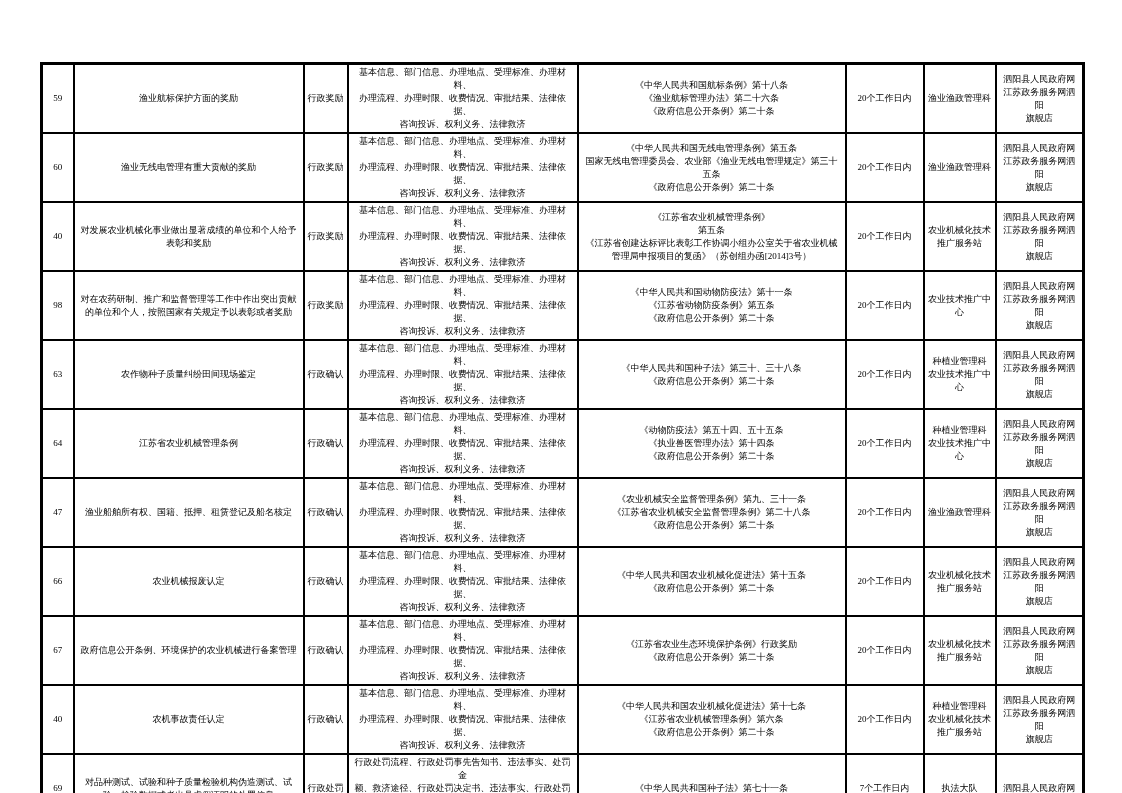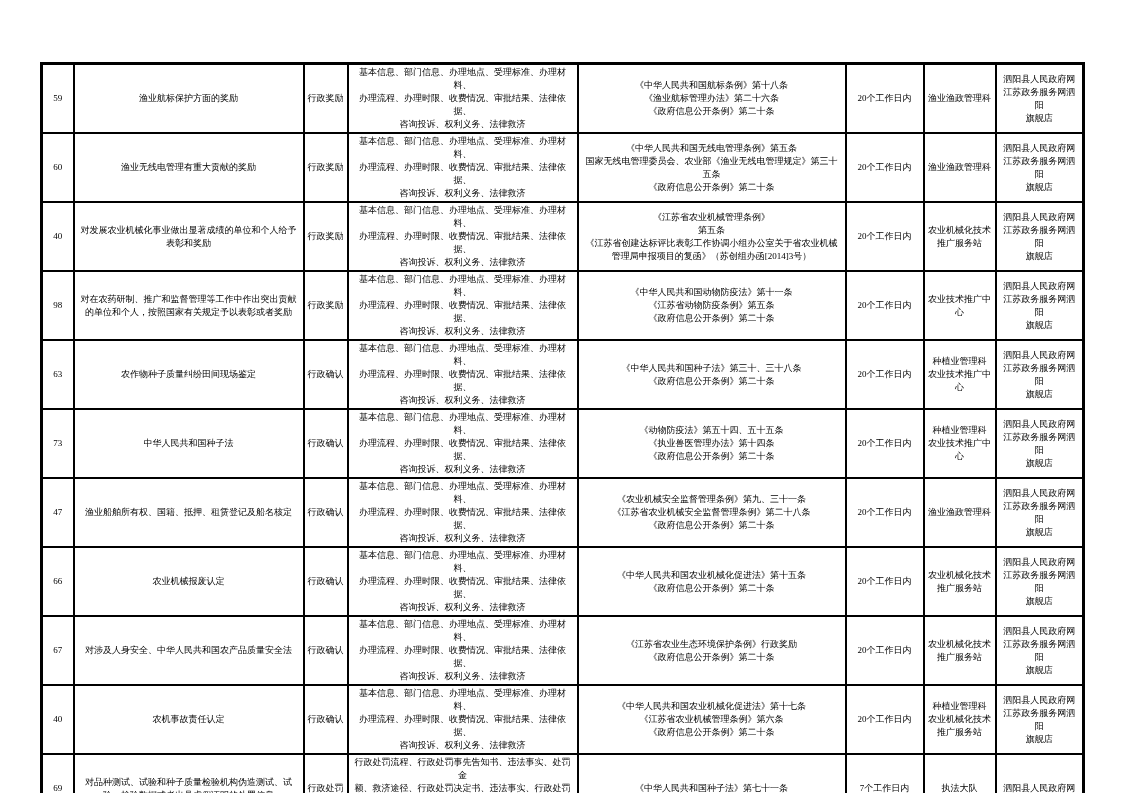--- a/index.html
+++ b/index.html
@@ -141,22 +141,22 @@
           <td class="col-basis">《中华人民共和国种子法》第三十、三十八条
 《政府信息公开条例》第二十条</td>
           <td class="col-time">20个工作日内</td>
           <td class="col-dept">种植业管理科
 农业技术推广中心</td>
           <td class="col-channel">泗阳县人民政府网
 江苏政务服务网泗阳
 旗舰店</td>
         </tr>
         <tr>
-          <td class="col-no">73</td>
-          <td class="col-name">中华人民共和国种子法</td>
+          <td class="col-no">64</td>
+          <td class="col-name">江苏省农业机械管理条例</td>
           <td class="col-category">行政确认</td>
           <td class="col-content">基本信息、部门信息、办理地点、受理标准、办理材料、
 办理流程、办理时限、收费情况、审批结果、法律依据、
 咨询投诉、权利义务、法律救济</td>
           <td class="col-basis">《动物防疫法》第五十四、五十五条
 《执业兽医管理办法》第十四条
 《政府信息公开条例》第二十条</td>
           <td class="col-time">20个工作日内</td>
           <td class="col-dept">种植业管理科
 农业技术推广中心</td>
@@ -190,21 +190,21 @@
           <td class="col-basis">《中华人民共和国农业机械化促进法》第十五条
 《政府信息公开条例》第二十条</td>
           <td class="col-time">20个工作日内</td>
           <td class="col-dept">农业机械化技术推广服务站</td>
           <td class="col-channel">泗阳县人民政府网
 江苏政务服务网泗阳
 旗舰店</td>
         </tr>
         <tr>
           <td class="col-no">67</td>
-          <td class="col-name">对涉及人身安全、中华人民共和国农产品质量安全法</td>
+          <td class="col-name">政府信息公开条例、环境保护的农业机械进行备案管理</td>
           <td class="col-category">行政确认</td>
           <td class="col-content">基本信息、部门信息、办理地点、受理标准、办理材料、
 办理流程、办理时限、收费情况、审批结果、法律依据、
 咨询投诉、权利义务、法律救济</td>
           <td class="col-basis">《江苏省农业生态环境保护条例》行政奖励
 《政府信息公开条例》第二十条</td>
           <td class="col-time">20个工作日内</td>
           <td class="col-dept">农业机械化技术推广服务站</td>
           <td class="col-channel">泗阳县人民政府网
 江苏政务服务网泗阳

